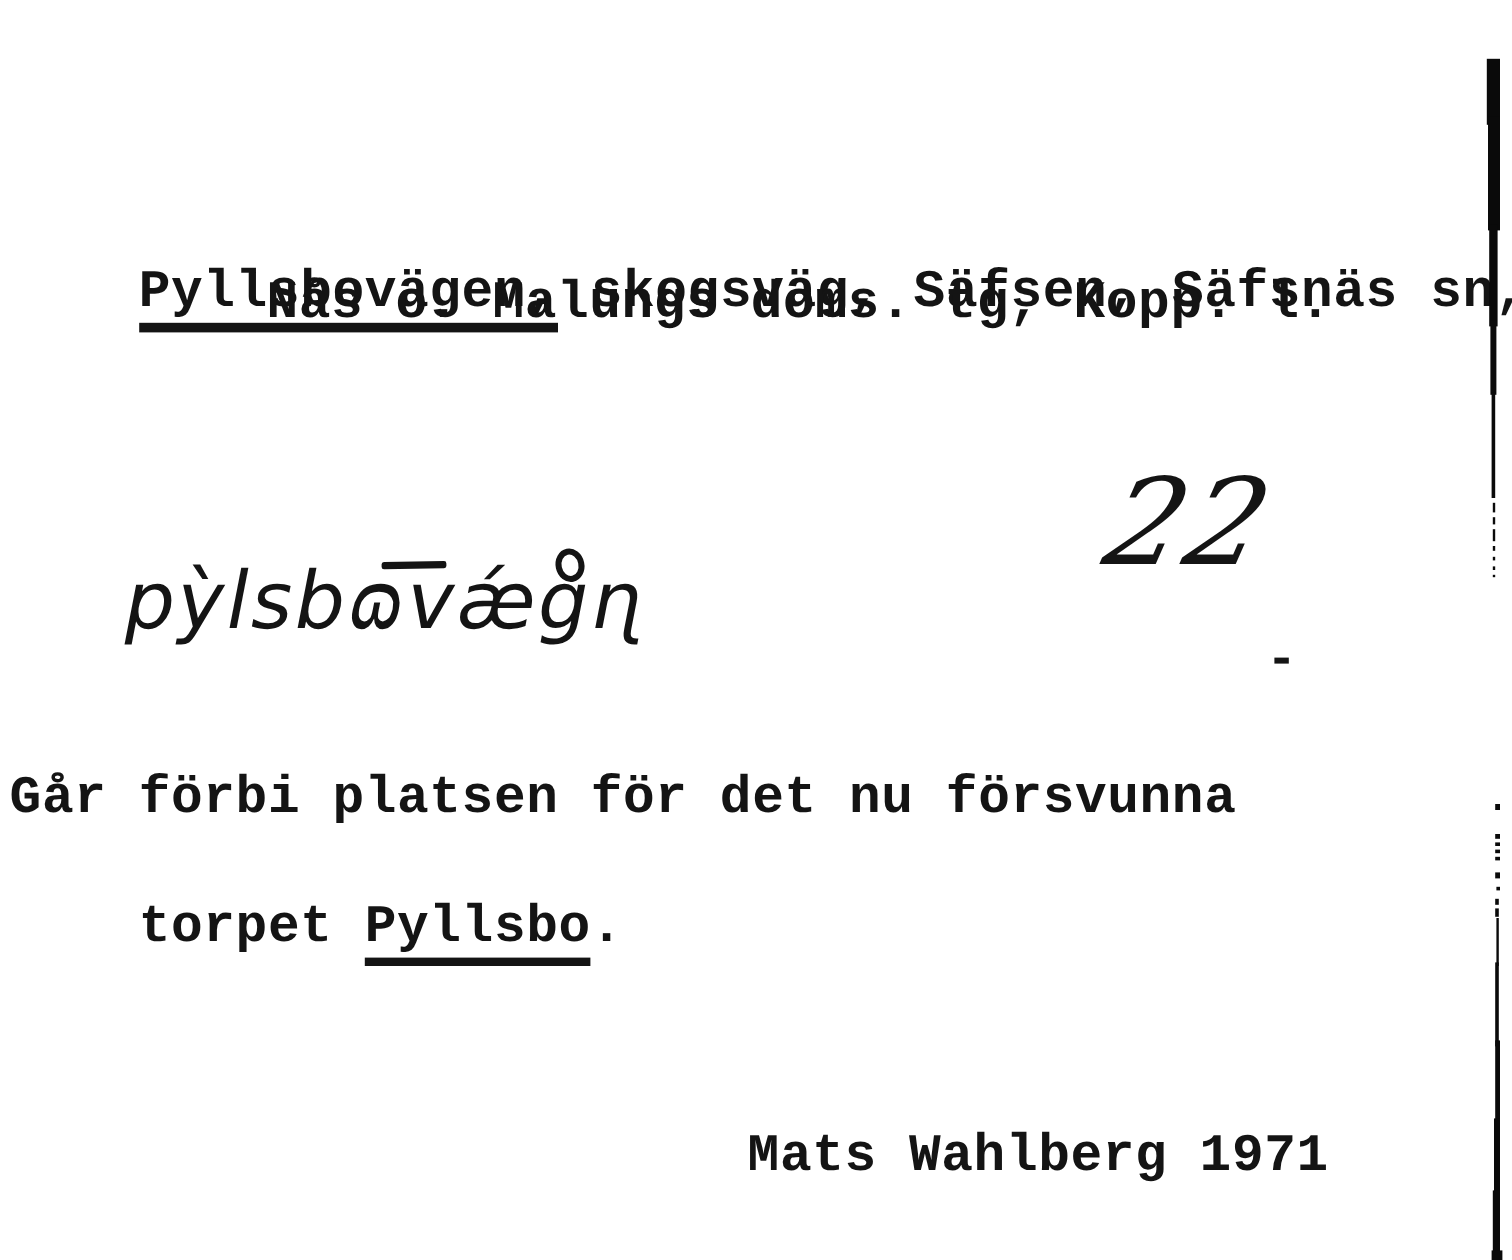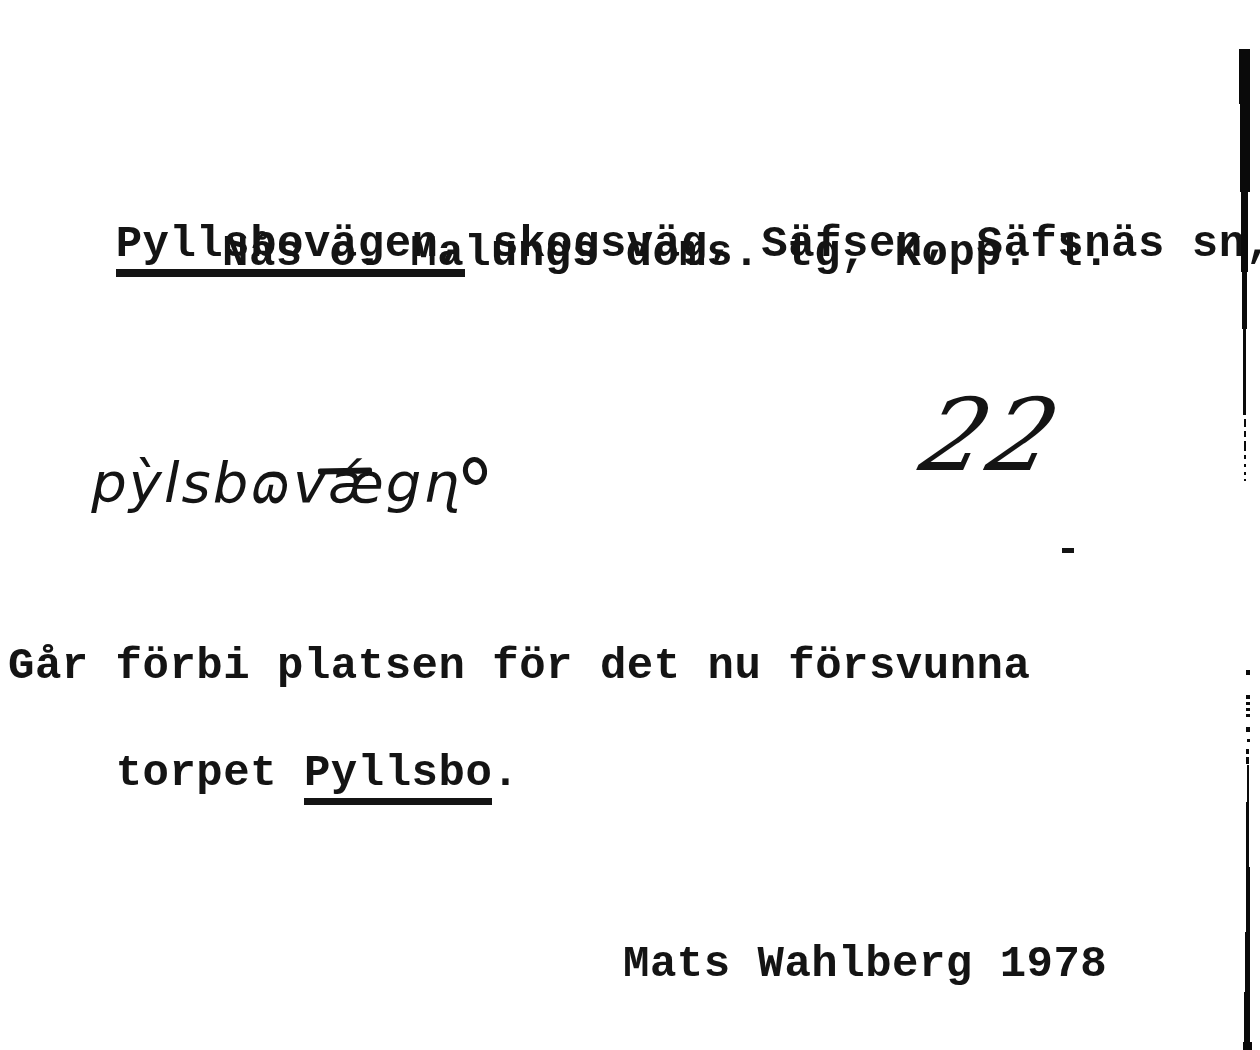--- a/index.html
+++ b/index.html
@@ -33,21 +33,21 @@
 
   .ul-head { border-bottom: 8px solid var(--ink); }
   .ul-word { border-bottom: 7px solid var(--ink); }
 
   .phonetic {
     position: absolute;
     left: 12px;
     top: 350px;
     font-family: "DejaVu Sans", sans-serif;
     font-style: italic;
-    font-size: 56px;
+    font-size: 66px;
     line-height: 1.15;
     letter-spacing: 2px;
     white-space: pre;
     color: var(--ink);
   }
   .ph-ul-dash {
     position: absolute;
     left: 318px;
     top: 431px;
     width: 54px;
@@ -122,21 +122,21 @@
   <div class="handnum">22</div>
 
   <div class="stray-dash"></div>
 
   <div class="tw body1">Går förbi platsen för det nu försvunna</div>
 
   <div class="tw body2">
     <span>torpet </span><span class="ul-word">Pyllsbo</span><span>.</span>
   </div>
 
-  <div class="tw signature">Mats Wahlberg 1978</div>
+  <div class="tw signature">Mats Wahlberg 1971</div>
 
   <svg class="edge-svg" viewBox="0 0 24 1050" xmlns="http://www.w3.org/2000/svg" fill="#0a0a0a">
 
     <rect x="3" y="12" width="11" height="55"></rect>
     <rect x="4" y="60" width="10" height="95"></rect>
     <rect x="5" y="150" width="7" height="85"></rect>
     <rect x="6" y="230" width="5" height="62"></rect>
     <rect x="7" y="290" width="3" height="88"></rect>
 
     <rect x="8" y="382" width="2" height="8"></rect>

